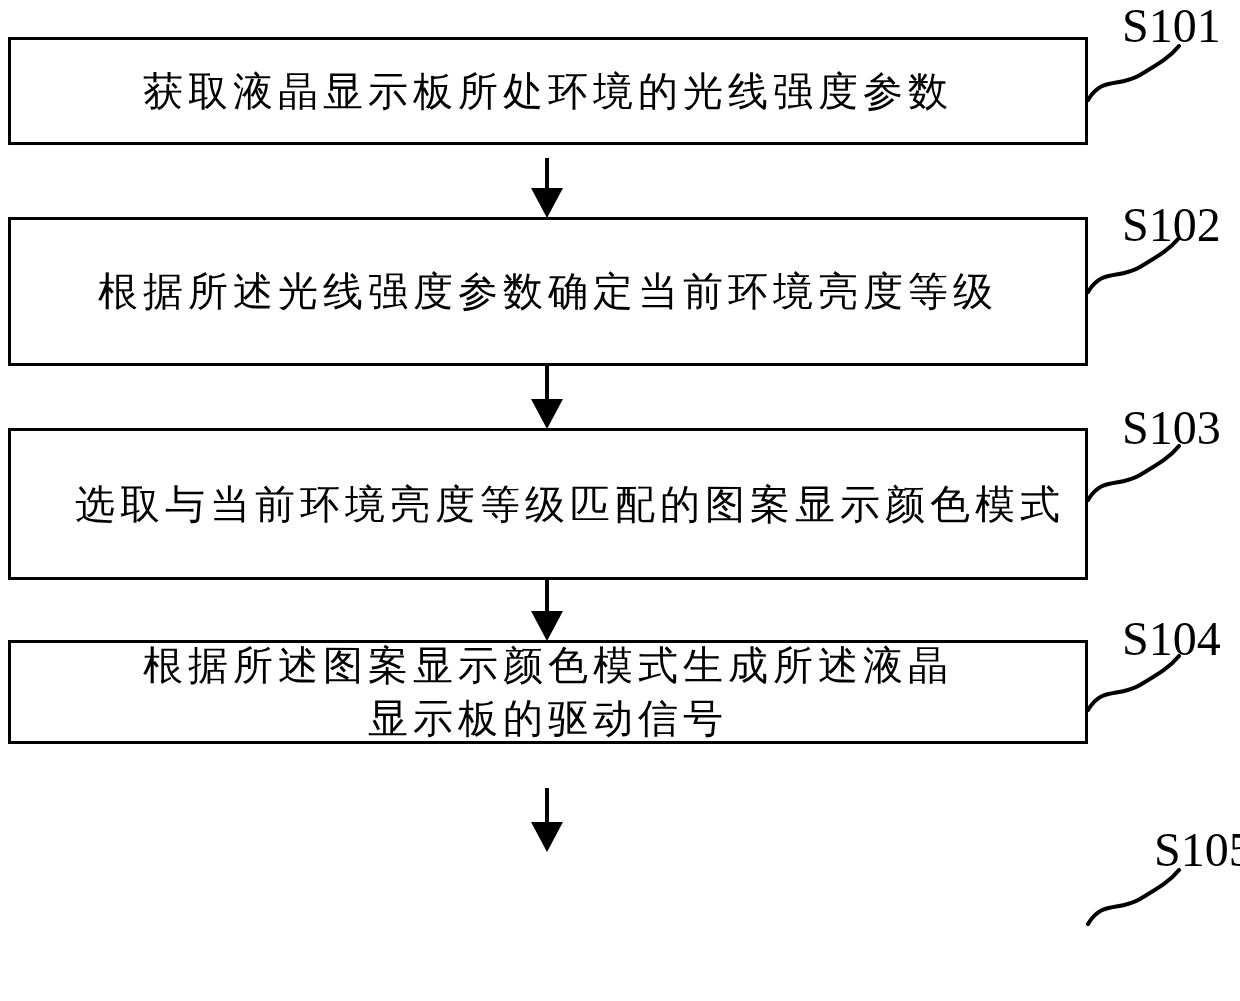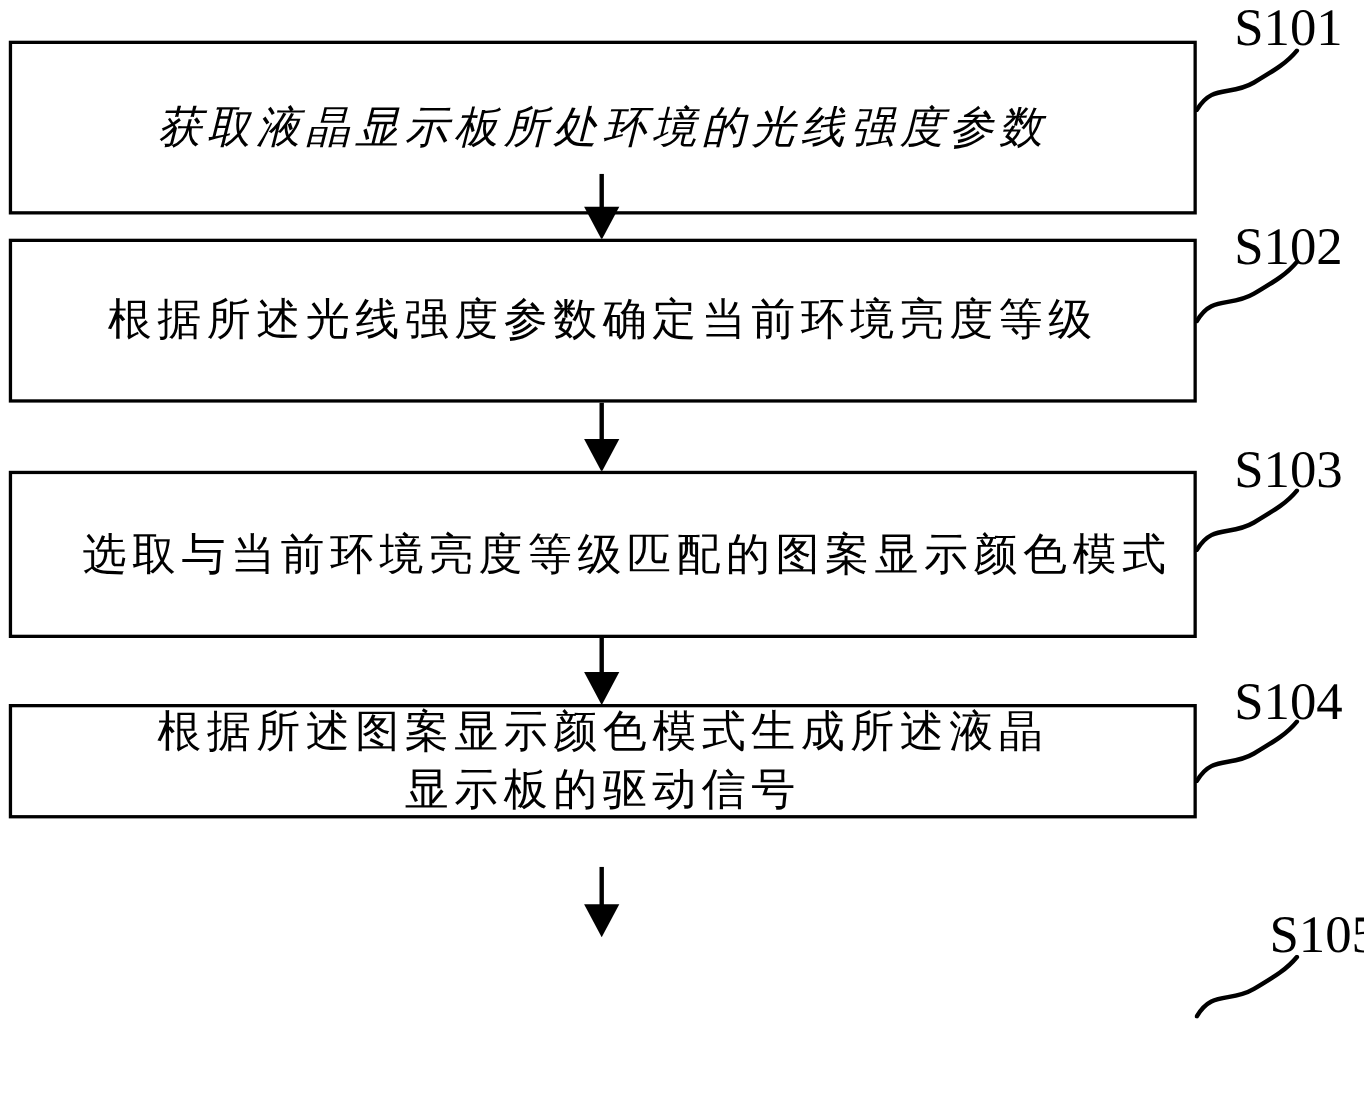--- a/index.html
+++ b/index.html
@@ -29,21 +29,21 @@
   .step-text {
     display: block;
     text-align: center;
     color: #000000;
     font-size: 40px;
     letter-spacing: 5px;
     line-height: 1.32;
     white-space: pre-line;
     font-family: "DejaVu Serif", "Liberation Serif", serif;
   }
-  .box-1 { top: 37px;  height: 158px; font-style: italic; }
+  .box-1 { top: 37px;  height: 108px; }
   .box-2 { top: 217px; height: 149px; }
   .box-3 { top: 428px; height: 152px; padding-left: 44px; }
   .box-4 { top: 640px; height: 104px; }
   .box-5 { top: 851px; height: 146px; }
 
   .flow-arrow {
     position: absolute;
     left: 529px;
     width: 36px;
     display: block;

